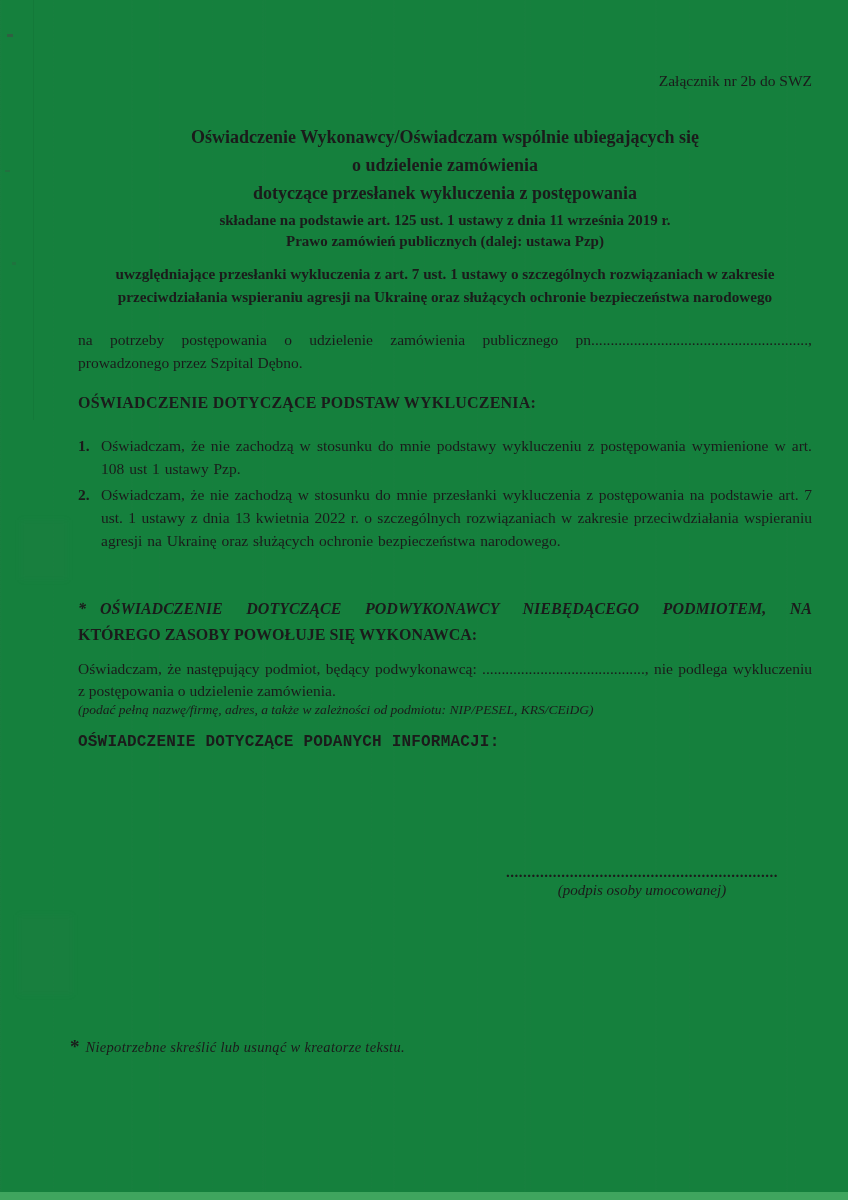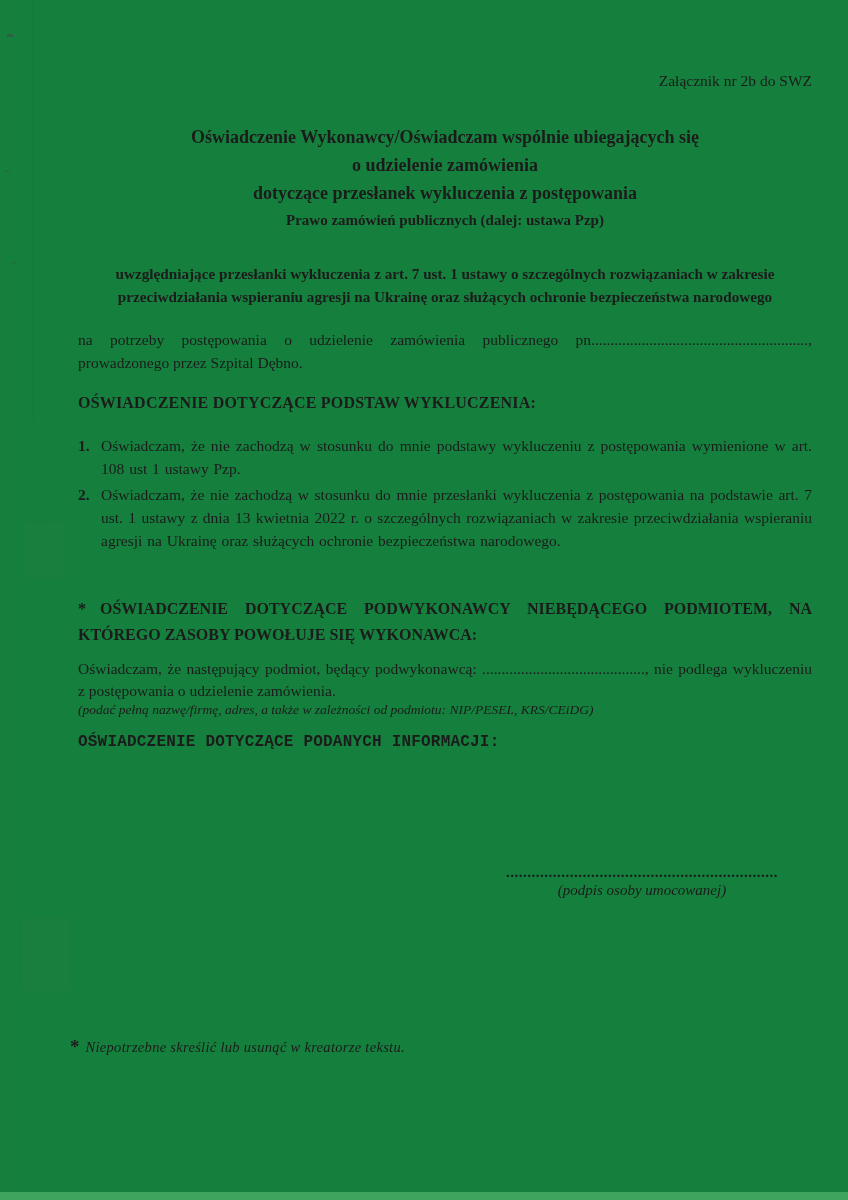--- a/index.html
+++ b/index.html
@@ -65,21 +65,21 @@
   .sec-heading {
     font-size: 16px; font-weight: bold; letter-spacing: 0.2px;
   }
   .heading-exclusion { top: 394px; }
   .list { top: 434px; font-size: 15.5px; line-height: 23px; }
   .list-item { display: flex; margin-bottom: 3px; }
   .list-num { width: 23px; flex: 0 0 23px; font-weight: bold; }
   .list-text { flex: 1; text-align: justify; word-spacing: 1px; }
 
   .sub-heading { top: 596px; font-size: 16px; font-weight: bold; line-height: 26px; }
-  .sub-heading .line1 { text-align: justify; text-align-last: justify; }
+  .sub-heading .line1 { text-align: justify; text-align-last: justify; font-style: italic; }
   .sub-heading .marker { display: inline-block; margin-right: 14px; }
   .sub-body { top: 658px; font-size: 15.5px; line-height: 22px; }
   .sub-note { top: 702px; font-size: 13.5px; font-style: italic; }
 
   .heading-info { top: 733px; font-family: Liberation Mono, monospace; }
   .info-body {
     top: 762px; font-size: 15.5px; line-height: 23px;
     text-align: justify; word-spacing: 3.5px;
   }
 
@@ -115,20 +115,21 @@
 
   <div class="attachment">Załącznik nr 2b do SWZ</div>
 
   <div class="block title">
     <div>Oświadczenie Wykonawcy/Oświadczam wspólnie ubiegających się</div>
     <div>o udzielenie zamówienia</div>
     <div>dotyczące przesłanek wykluczenia z postępowania</div>
   </div>
 
   <div class="block subtitle">
+    <div>składane na podstawie art. 125 ust. 1 ustawy z dnia 11 września 2019 r.</div>
     <div>Prawo zamówień publicznych (dalej: ustawa Pzp)</div>
   </div>
 
   <div class="block clause">uwzględniające przesłanki wykluczenia z art. 7 ust. 1 ustawy o szczególnych rozwiązaniach w zakresie przeciwdziałania wspieraniu agresji na Ukrainę oraz służących ochronie bezpieczeństwa narodowego</div>
 
   <div class="block intro">
     <div class="just-line">na potrzeby postępowania o udzielenie zamówienia publicznego pn........................................................,</div>
     <div>prowadzonego przez Szpital Dębno.</div>
   </div>
 

